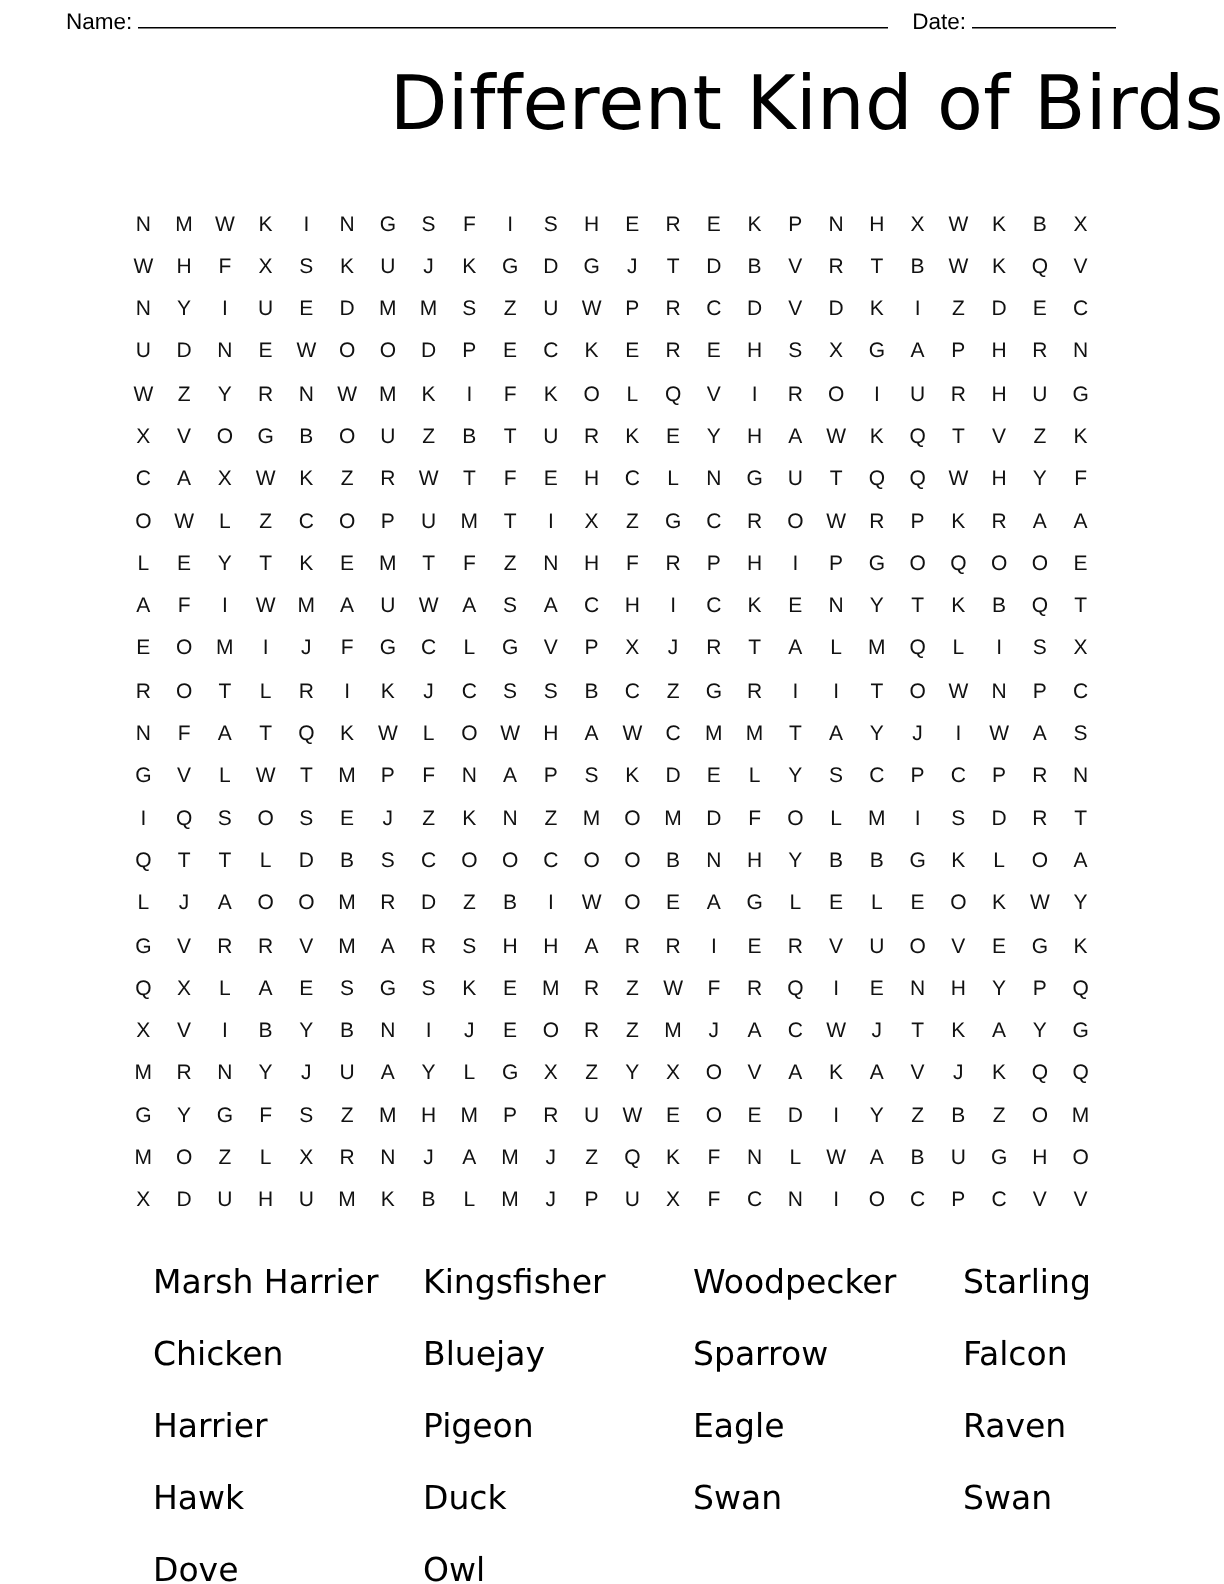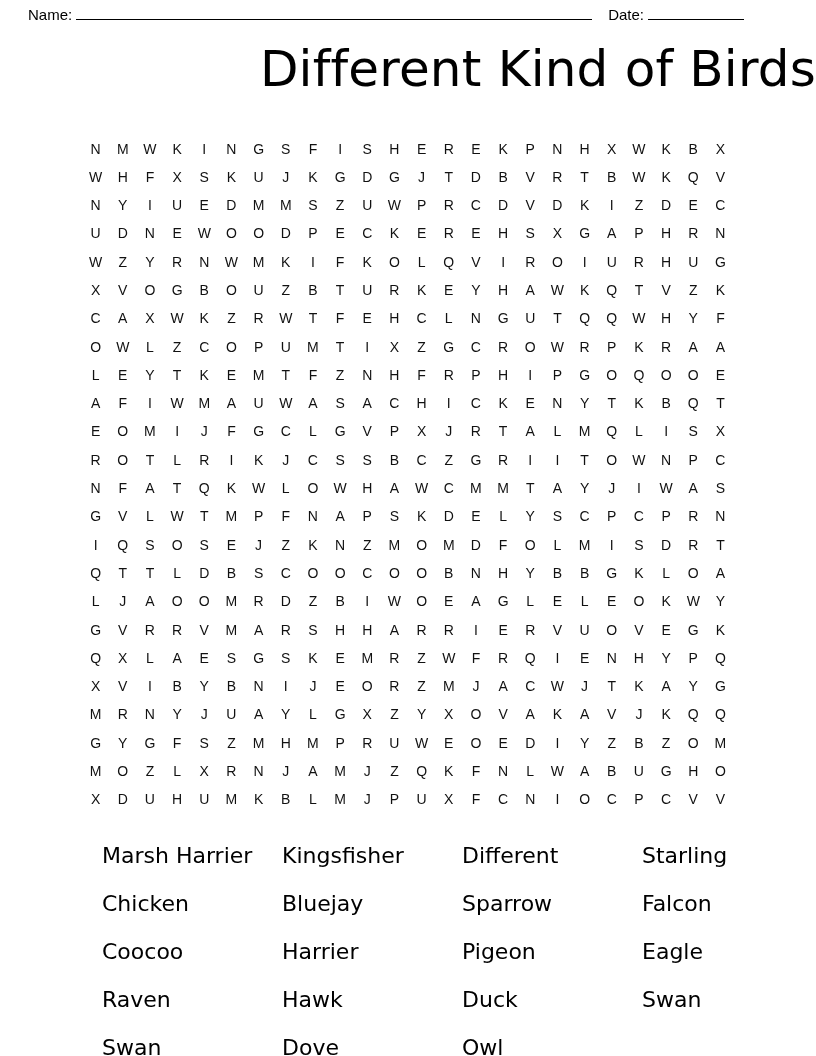--- a/index.html
+++ b/index.html
@@ -17,21 +17,21 @@
     width: 816px;
     height: 1056px;
     padding: 0;
     overflow: hidden;
   }
 
   
   .header-row {
     display: flex;
     align-items: baseline;
-    padding: 6px 72px 0 28px;
+    padding: 6px 72px 0 44px;
     font-size: 15px;
     white-space: nowrap;
     justify-content: center;
   }
   .header-label { font-size: 15px; }
   .header-rule {
     display: inline-block;
     border-bottom: 1px solid #000;
     height: 0;
     margin: 0 0 3px 4px;
@@ -674,27 +674,26 @@
       <div class="grid-cell">C</div>
       <div class="grid-cell">P</div>
       <div class="grid-cell">C</div>
       <div class="grid-cell">V</div>
       <div class="grid-cell">V</div>
     </div>
 
   <div class="wordlist" id="wordlist">
       <div class="word">Marsh Harrier</div>
       <div class="word">Kingsfisher</div>
-      <div class="word">Different</div>
+      <div class="word">Woodpecker</div>
       <div class="word">Starling</div>
       <div class="word">Chicken</div>
       <div class="word">Bluejay</div>
       <div class="word">Sparrow</div>
       <div class="word">Falcon</div>
-      <div class="word">Coocoo</div>
       <div class="word">Harrier</div>
       <div class="word">Pigeon</div>
       <div class="word">Eagle</div>
       <div class="word">Raven</div>
       <div class="word">Hawk</div>
       <div class="word">Duck</div>
       <div class="word">Swan</div>
       <div class="word">Swan</div>
       <div class="word">Dove</div>
       <div class="word">Owl</div>

